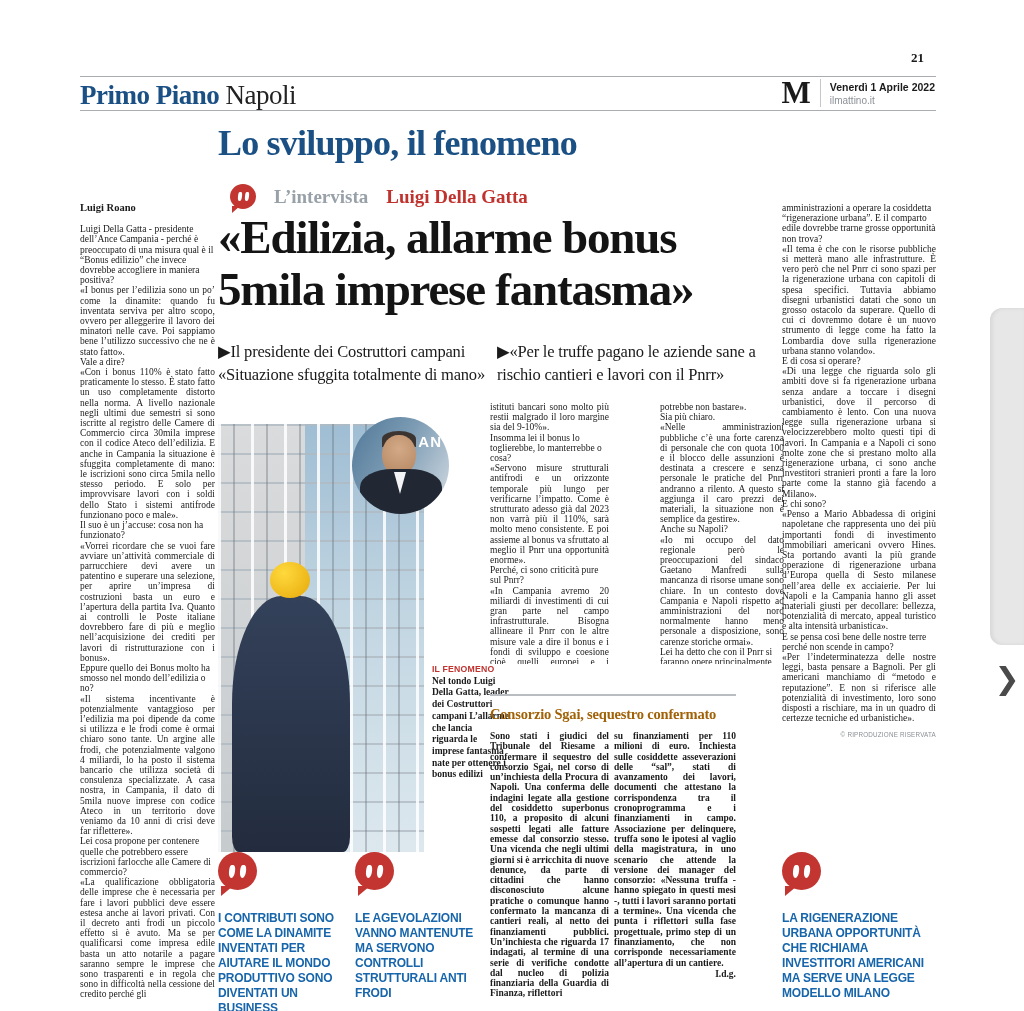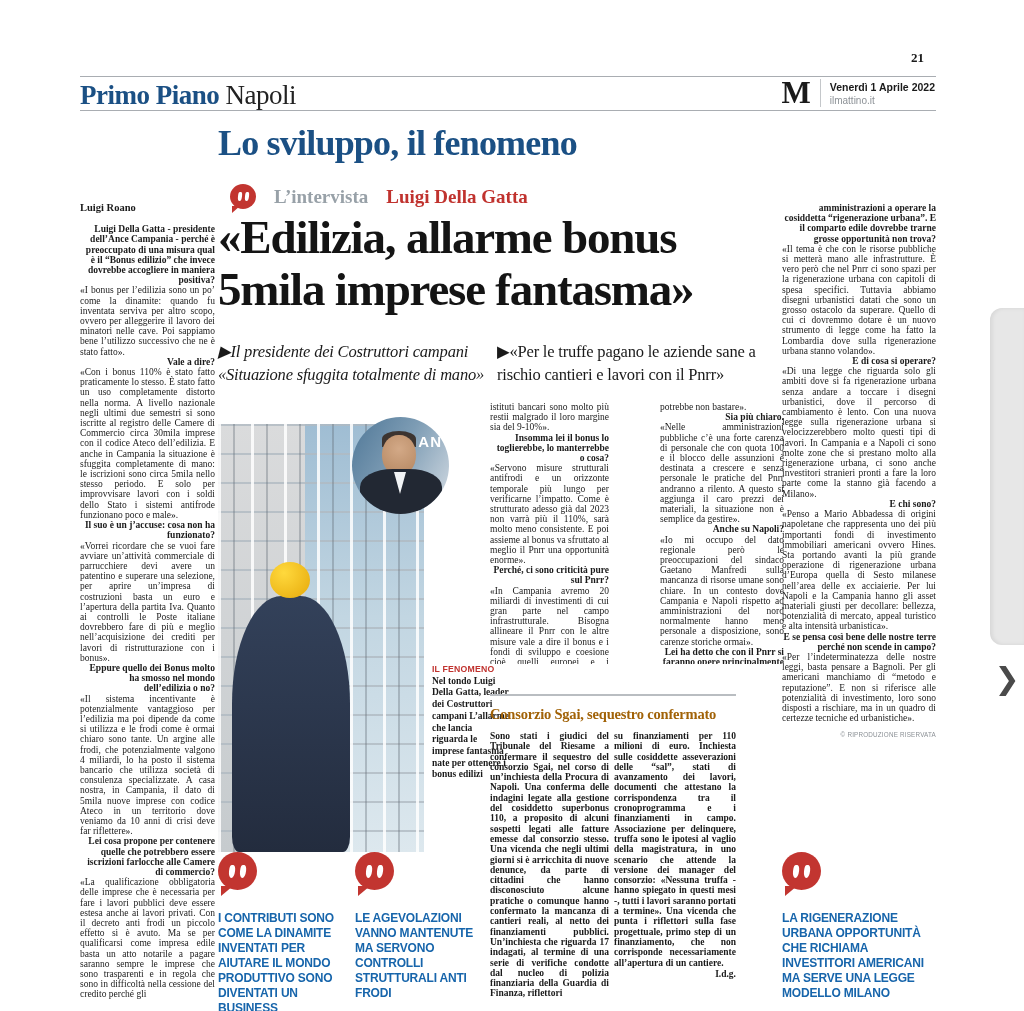--- a/index.html
+++ b/index.html
@@ -31,39 +31,39 @@
 
   
   .overline { left:218px; top:122px; width:562px; color:#1b5084; font-weight:700;
               font-size:36px; letter-spacing:-0.8px; }
   .kicker { left:230px; top:184px; display:flex; align-items:center; gap:18px; }
   .kicker-label { color:#98a1a8; font-weight:700; font-size:19px; }
   .kicker-name  { color:#c0322e; font-weight:700; font-size:19px; }
   .headline { left:218px; top:211px; width:566px; font-size:47px; font-weight:700;
               line-height:52px; letter-spacing:-1.2px; color:#141414; }
   .deck { top:341px; width:270px; font-size:16.5px; line-height:22.5px; letter-spacing:-0.2px; }
-  .deck.d1 { left:218px;font-style:italic; } .deck.d2 { left:497px; }
+  .deck.d1 { left:218px; } .deck.d2 { left:497px; }
 
   
   .bubble { position:relative; background:#c23530; border-radius:50%;
             display:flex; align-items:center; justify-content:center; gap:12%; }
   .bubble::after { content:''; position:absolute; left:8%; bottom:-16%; width:0; height:0;
                    border-style:solid; border-width:26% 30% 0 0;
                    border-color:#c23530 transparent transparent transparent; }
   .bubble .qm { width:15%; height:34%; background:#fff; border-radius:40% 40% 50% 50%;
                 transform:skewX(-6deg); }
   .bubble.small { width:26px; height:25px; }
   .bubble.small::after { border-width:7px 8px 0 0; }
   .bubble.big { width:39px; height:38px; }
   .bubble.big::after { border-width:10px 12px 0 0; }
 
   
   .bodycol { font-size:9.5px; line-height:10.2px; text-align:justify; }
   .bodycol p { margin:0; }
-  .bodycol p.q { font-weight:700; text-align:right; }
+  .bodycol p.q { font-weight:400; text-align:left; }
   .byline { font-size:10.5px; font-weight:700; margin-bottom:11px; }
   .col-a { left:80px;  top:203px; width:135px; height:806px; overflow:hidden; }
   .col-b { left:490px; top:402px; width:119px; height:262px; overflow:hidden; }
   .col-c { left:612px; top:402px; width:124px; height:262px; overflow:hidden;margin-left:48px; }
   .col-d { left:782px; top:203px; width:154px; }
   .copyright { font-family:"Liberation Sans",sans-serif; font-size:6.3px; color:#8a8f94;
                text-align:right; letter-spacing:.2px; margin-top:7px; }
 
   
   .photo { left:218px; top:424px; width:206px; height:428px; overflow:hidden;

